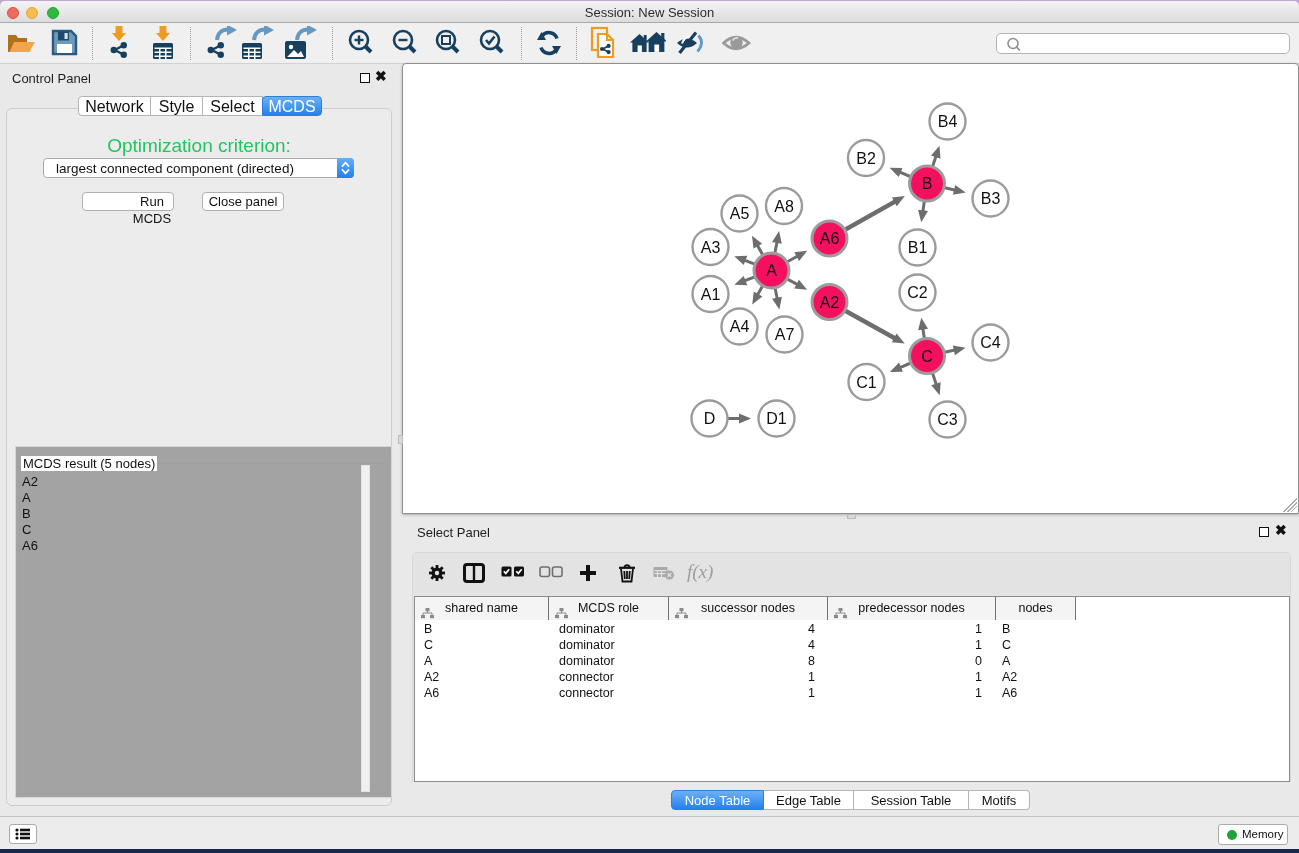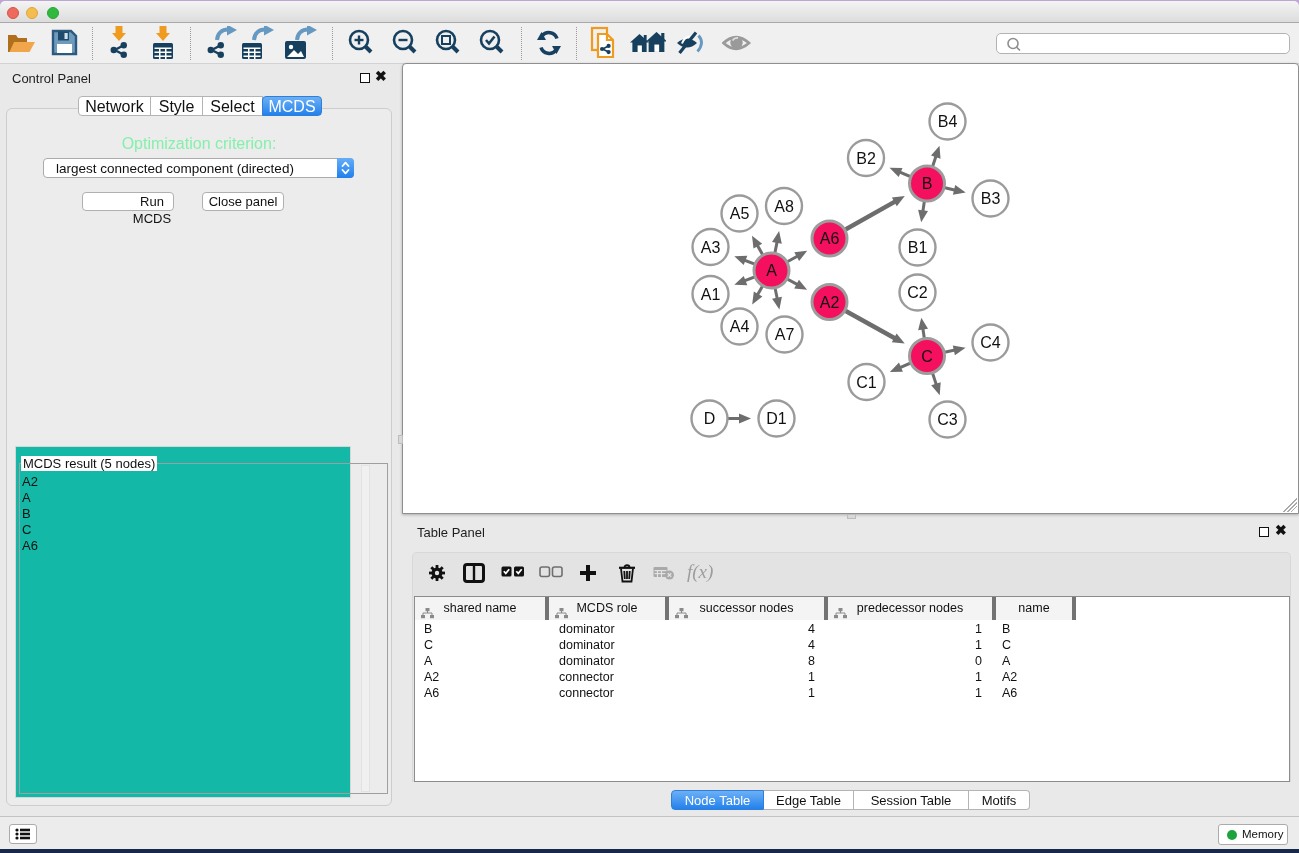--- a/index.html
+++ b/index.html
@@ -21,29 +21,29 @@
   background:#fff; border:1px solid #b3b3b3; border-radius:5px; }
 
 #cp-title { position:absolute; left:12px; top:71px; font-size:13px; color:#1e1e1e; }
 #cp-sq { position:absolute; left:360px; top:73px; width:10px; height:10px; border:1.5px solid #111; background:#fff; }
 #cp-x { position:absolute; left:375px; top:68px; font-size:14px; font-weight:bold; color:#111; }
 #cp-panel { position:absolute; left:6px; top:108px; width:386px; height:698px;
   background:#ececec; border:1px solid #cdcdcd; border-radius:6px; }
 .tab { position:absolute; top:0; height:20px; line-height:19px; text-align:center;
   background:#fff; border:1px solid #b4b4b4; color:#111; }
 .tab.sel { background:linear-gradient(#6cb0f6,#2381ec); color:#fff; border-color:#2f7fd6; }
-#opt-label { position:absolute; left:6px; top:135px; width:386px; text-align:center; font-size:16px; color:#86efac; }
+#opt-label { position:absolute; left:6px; top:135px; width:386px; text-align:center; font-size:19px; color:#22c55e; }
 #combo { position:absolute; left:43px; top:158px; width:311px; height:20px; background:#fff;
   border:1px solid #ababab; border-radius:4px; }
 #combo .txt { position:absolute; left:12px; top:2px; font-size:13.5px; color:#111; }
 #combo .step { position:absolute; right:-1px; top:-1px; width:17px; height:20px;
   background:linear-gradient(#66adf7,#1f80ee); border-radius:0 4px 4px 0; }
 .btn { position:absolute; top:192px; height:19px; background:#fff; border:1px solid #b0b0b0;
   border-radius:4px; font-size:13px; color:#111; text-align:center; line-height:17px; }
-#mcds-box { position:absolute; left:15px; top:446px; width:336px; height:352px; background:#14b8a6; border:1px solid #d6d6d6;}
+#mcds-box { position:absolute; left:15px; top:446px; width:377px; height:352px; background:#a3a3a3; border:1px solid #d6d6d6;}
 #mcds-fs { position:absolute; left:3px; top:16px; width:369px; height:331px;
   border:1px solid #9f9f9f; }
 #mcds-label { position:absolute; left:5px; top:9px; background:#fff; padding:0 2px;
   font-size:13px; color:#111; }
 #mcds-list { position:absolute; left:6px; top:27px; font-size:13px; color:#111; line-height:16px; }
 #mcds-scroll { position:absolute; left:345px; top:18px; width:9px; height:327px;
   background:#f0f0f0; border:1px solid #e2e2e2; }
 
 #netwin { position:absolute; left:402px; top:63px; width:897px; height:451px;
   background:#fff; border:1px solid #8f8f8f; border-radius:4px 4px 0 0;
@@ -61,39 +61,40 @@
    linear-gradient(135deg, transparent 76%, #aaa 76%, #aaa 82%, transparent 82%);
 }
 
 #tp-title { position:absolute; left:417px; top:525px; font-size:13px; color:#1e1e1e; }
 #tp-sq { position:absolute; left:1259px; top:527px; width:10px; height:10px; border:1.5px solid #111; background:#fff; }
 #tp-x { position:absolute; left:1275px; top:522px; font-size:14px; font-weight:bold; color:#111; }
 #tp-box { position:absolute; left:412px; top:552px; width:879px; height:230px;
   background:#e3e3e3; border-radius:5px 5px 0 0; border:1px solid #d8d8d8; border-bottom:none;}
 #table { position:absolute; left:414px; top:596px; width:876px; height:186px;
   background:#fff; border:1px solid #8c8c8c; }
-.th { position:absolute; top:0; height:23px; background:#f4f4f4; border-right:4px solid #737373;
+.th { position:absolute; top:0; height:23px; background:#f4f4f4; border-right:1px solid #737373;
   font-size:12.5px; color:#111; text-align:center; line-height:23px; }
 .td { position:absolute; font-size:12.5px; color:#111; height:16px; line-height:16px; }
 
 
 #statusbar { position:absolute; left:0; top:816px; width:1299px; height:33px;
   background:#ececec; border-top:1px solid #c3c3c3; }
 #listbtn { position:absolute; left:9px; top:7px; width:28px; height:20px; background:#fff;
   border:1px solid #ababab; border-radius:3px; }
 #membtn { position:absolute; right:11px; top:7px; width:70px; height:21px; background:#fff;
   border:1px solid #ababab; border-radius:3px; font-size:11.5px; color:#111; }
 </style></head>
 <body>
 <div id="appwrap"></div>
 <div id="topline"></div>
 <div id="titlebar">
   <div class="tl" style="left:7px; background:#ee6a5e; border:0.5px solid #d35548;"></div>
   <div class="tl" style="left:26px; background:#f5bd4f; border:0.5px solid #dfa53e;"></div>
   <div class="tl" style="left:47px; background:#31b93f; border:0.5px solid #2aa337;"></div>
+  <div id="title-text">Session: New Session</div>
 </div>
 <div id="toolbar">
 <svg style="position:absolute; left:6px; top:8px;" width="32" height="25" viewBox="0 0 32 25">
 <path d="M2 4 L10 4 L12 7 L21 7 L21 21 L2 21 Z" fill="#b06f1d"></path>
 <path d="M3.5 21 L8 11 L29 11 L23.5 21 Z" fill="#f2a64c"></path>
 </svg>
 <svg style="position:absolute; left:51px; top:6px;" width="27" height="27" viewBox="0 0 27 27">
 <path d="M2 2 L20 2 L25 7 L25 25 L2 25 Z" fill="#6e9abc" stroke="#2c5a7e" stroke-width="2.4"></path>
 <rect x="7" y="2.5" width="11" height="9" fill="#1f4a6b"></rect>
 <rect x="13.5" y="4" width="3.2" height="6" fill="#cfe0ec"></rect>
@@ -343,21 +344,21 @@
 <text x="306.5" y="339.0" text-anchor="middle" font-size="16" fill="#111">D</text>
 <circle cx="373.5" cy="333.5" r="18" fill="#ffffff" stroke="#9b9b9b" stroke-width="2.4"></circle>
 <text x="373.5" y="339.0" text-anchor="middle" font-size="16" fill="#111">D1</text>
     </svg>
   </div>
   <div id="grip"></div>
 </div>
 
 <div style="position:absolute; left:398px; top:435px; width:5px; height:9px; background:#d8d8d8; border:1px solid #bdbdbd;"></div>
 <div style="position:absolute; left:847px; top:514px; width:9px; height:5px; background:#d8d8d8; border:1px solid #bdbdbd;"></div>
-<div id="tp-title">Table Panel</div>
+<div id="tp-title">Select Panel</div>
 <div id="tp-sq"></div>
 <div id="tp-x">✖</div>
 <div id="tp-box">
 <svg style="position:absolute; left:15px; top:11px;" width="18" height="18" viewBox="0 0 18 18">
       <g fill="#111">
         <circle cx="9" cy="9" r="5.5"></circle>
 <g stroke="#111" stroke-width="2.8">
 <line x1="9" y1="1" x2="9" y2="17"></line>
           <line x1="1" y1="9" x2="17" y2="9"></line>
 <line x1="3.3" y1="3.3" x2="14.7" y2="14.7"></line>
@@ -454,21 +455,21 @@
 <rect x="0" y="7" width="4" height="3.2"></rect>
             <rect x="9" y="7" width="4" height="3.2"></rect>
 </g>
           <g stroke="#8a8a8a" stroke-width="1">
 <line x1="6.5" y1="3" x2="6.5" y2="5"></line>
             <line x1="2" y1="5" x2="11" y2="5"></line>
 <line x1="2" y1="5" x2="2" y2="7"></line>
             <line x1="11" y1="5" x2="11" y2="7"></line>
           </g>
         </svg></span>predecessor nodes</div>
-<div class="th" style="left:581px; width:80px;">name</div>
+<div class="th" style="left:581px; width:80px;">nodes</div>
 <div class="td" style="left:9px; top:24px;">B</div>
 <div class="td" style="left:144px; top:24px;">dominator</div>
 <div class="td" style="left:330px; top:24px; width:70px; text-align:right;">4</div>
 <div class="td" style="left:500px; top:24px; width:67px; text-align:right;">1</div>
 <div class="td" style="left:587px; top:24px;">B</div>
 <div class="td" style="left:9px; top:40px;">C</div>
 <div class="td" style="left:144px; top:40px;">dominator</div>
 <div class="td" style="left:330px; top:40px; width:70px; text-align:right;">4</div>
 <div class="td" style="left:500px; top:40px; width:67px; text-align:right;">1</div>
 <div class="td" style="left:587px; top:40px;">C</div>

